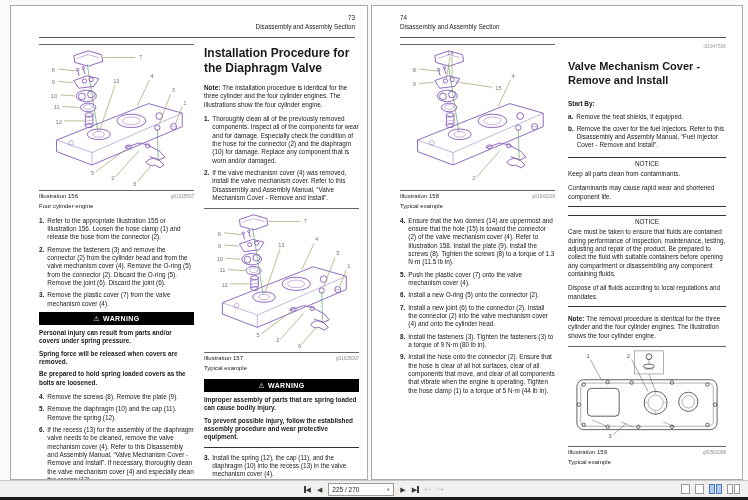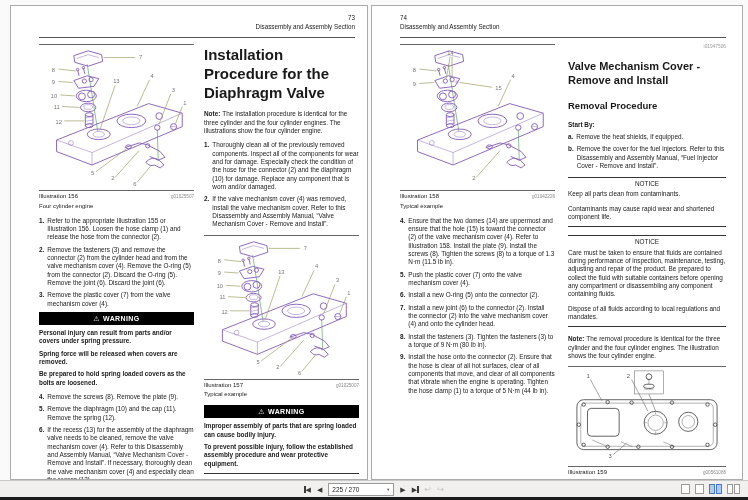--- a/index.html
+++ b/index.html
@@ -11,21 +11,21 @@
   #p74{left:371px;width:370px;}
   .hdr{position:absolute;top:8px;font-size:6.3px;line-height:1.35;color:#222;}
   #p73 .hdr{right:12px;text-align:right;}
   #p74 .hdr{left:28px;text-align:left;}
   .hdr-rule{position:absolute;top:31px;left:28px;right:12px;border-top:1px solid #555;}
   #p74 .hdr-rule{right:16px;}
   .col{position:absolute;top:38px;font-size:6.4px;line-height:1.3;}
   .c1{left:28px;width:155px;}
   .c2{left:193px;width:155px;}
   #p74 .c2{left:196px;width:158px;}
-  h2{font-size:15px;font-weight:bold;margin:2px 0 8px;line-height:1.25;}
+  h2{font-size:12px;font-weight:bold;margin:2px 0 8px;line-height:1.25;}
   h1{font-size:11px;font-weight:bold;margin:10px 0 12px;line-height:1.27;}
   h3{font-size:9.5px;font-weight:bold;margin:0 0 8px;}
   .codeline{font-size:4.8px;color:#999;text-align:right;margin-bottom:2px;}
   .note{margin:0 0 6px;}
   .note b{margin-right:2px;}
   .step{display:flex;margin:0 0 4px;}
   .sn{margin-right:3px;white-space:nowrap;font-weight:bold;}
   .startby{font-weight:bold;margin:0 0 4px;}
   .illus{border-top:1px solid #666;padding-top:2px;margin-bottom:6px;}
   .cap-rule{border-top:1px solid #666;margin-top:1px;}
@@ -404,21 +404,20 @@
       </div>
       <div class="step">
         <span class="sn">9.</span>
         <span>Install the hose onto the connector (2). Ensure that the hose is clear of all hot surfaces, clear of all components that move, and clear of all components that vibrate when the engine is operating. Tighten the hose clamp (1) to a torque of 5 N·m (44 lb in).</span>
       </div>
     </div>
 
     <div class="col c2">
       <div class="codeline">i01947506</div>
       <h1>Valve Mechanism Cover - Remove and Install</h1>
-      <h3>Removal Procedure</h3>
       <div class="startby">Start By:</div>
 
       <div class="step">
         <span class="sn">a.</span>
         <span>Remove the heat shields, if equipped.</span>
       </div>
       <div class="step" style="margin-bottom:7px;">
         <span class="sn">b.</span>
         <span>Remove the cover for the fuel injectors. Refer to this Disassembly and Assembly Manual, “Fuel Injector Cover - Remove and Install”.</span>
       </div>

